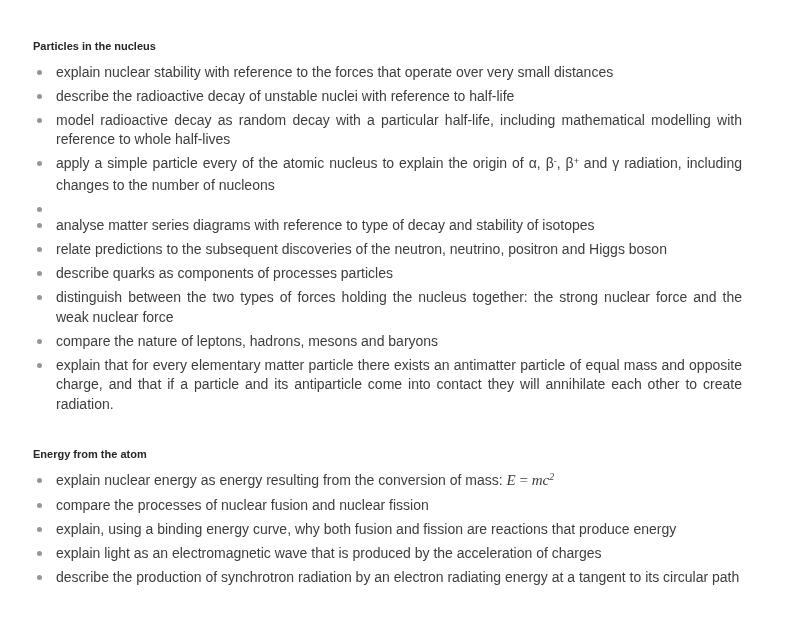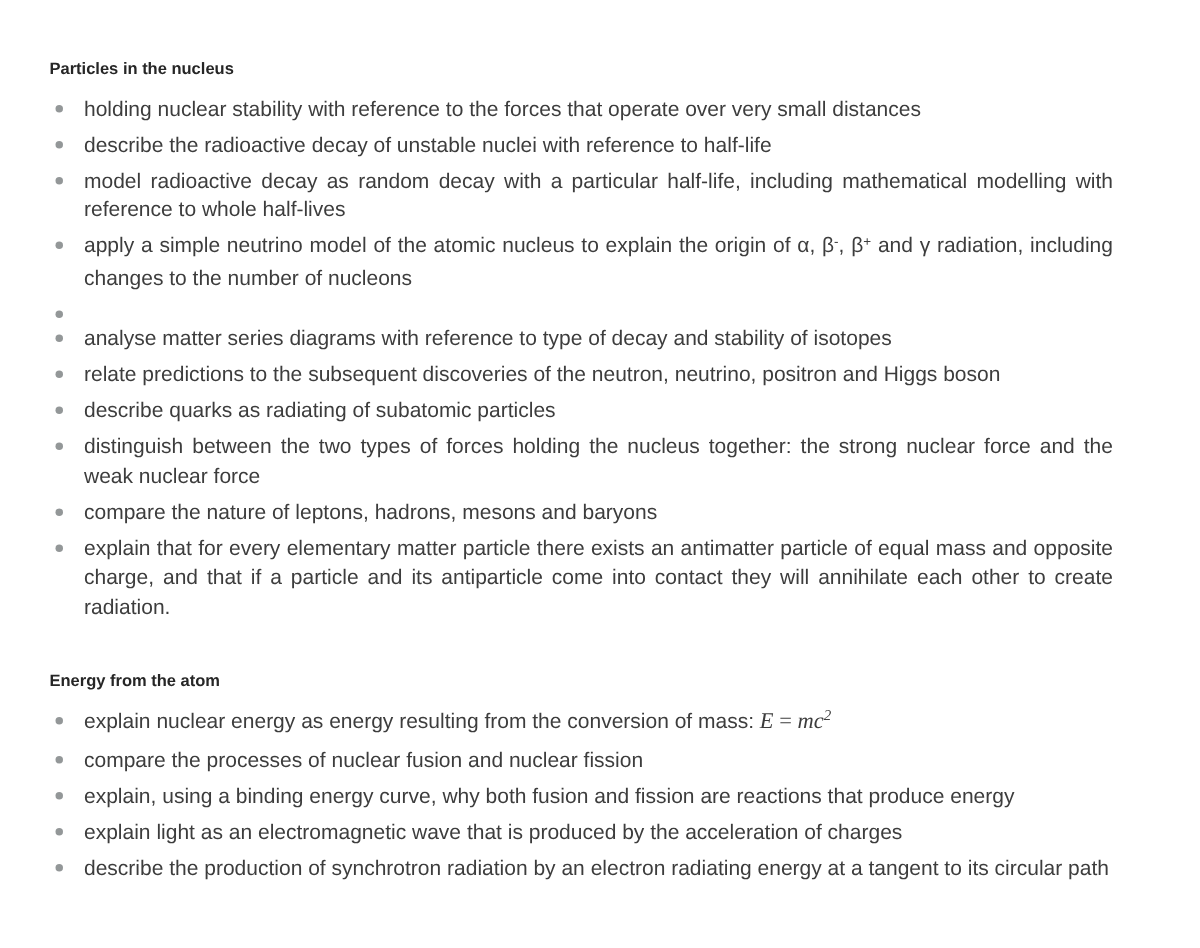--- a/index.html
+++ b/index.html
@@ -73,48 +73,48 @@
 </style>
 </head>
 <body style="background: rgb(255, 255, 255);">
 
 <div class="page">
     <div class="section">
       <h2 class="section-heading">Particles in the nucleus</h2>
       <ul class="items">
         <li>
           <span class="bullet"></span>
-          <span class="item-text"><span>holding nuclear stability with reference to the forces that operate over very small distances</span></span>
+          <span class="item-text"><span>explain nuclear stability with reference to the forces that operate over very small distances</span></span>
         </li>
         <li>
           <span class="bullet"></span>
           <span class="item-text"><span>describe the radioactive decay of unstable nuclei with reference to half-life</span></span>
         </li>
         <li>
           <span class="bullet"></span>
           <span class="item-text"><span>model radioactive decay as random decay with a particular half-life, including mathematical modelling with reference to whole half-lives</span></span>
         </li>
         <li>
           <span class="bullet"></span>
-          <span class="item-text"><span>apply a simple neutrino model of the atomic nucleus to explain the origin of α, β</span><span class="sup">-</span><span>, β</span><span class="sup">+</span><span> and γ radiation, including changes to the number of nucleons</span></span>
+          <span class="item-text"><span>apply a simple particle every of the atomic nucleus to explain the origin of α, β</span><span class="sup">-</span><span>, β</span><span class="sup">+</span><span> and γ radiation, including changes to the number of nucleons</span></span>
         </li>
         <li>
           <span class="bullet"></span>
         </li>
         <li>
           <span class="bullet"></span>
           <span class="item-text"><span>analyse matter series diagrams with reference to type of decay and stability of isotopes</span></span>
         </li>
         <li>
           <span class="bullet"></span>
           <span class="item-text"><span>relate predictions to the subsequent discoveries of the neutron, neutrino, positron and Higgs boson</span></span>
         </li>
         <li>
           <span class="bullet"></span>
-          <span class="item-text"><span>describe quarks as radiating of subatomic particles</span></span>
+          <span class="item-text"><span>describe quarks as components of processes particles</span></span>
         </li>
         <li>
           <span class="bullet"></span>
           <span class="item-text"><span>distinguish between the two types of forces holding the nucleus together: the strong nuclear force and the weak nuclear force</span></span>
         </li>
         <li>
           <span class="bullet"></span>
           <span class="item-text"><span>compare the nature of leptons, hadrons, mesons and baryons</span></span>
         </li>
         <li>

